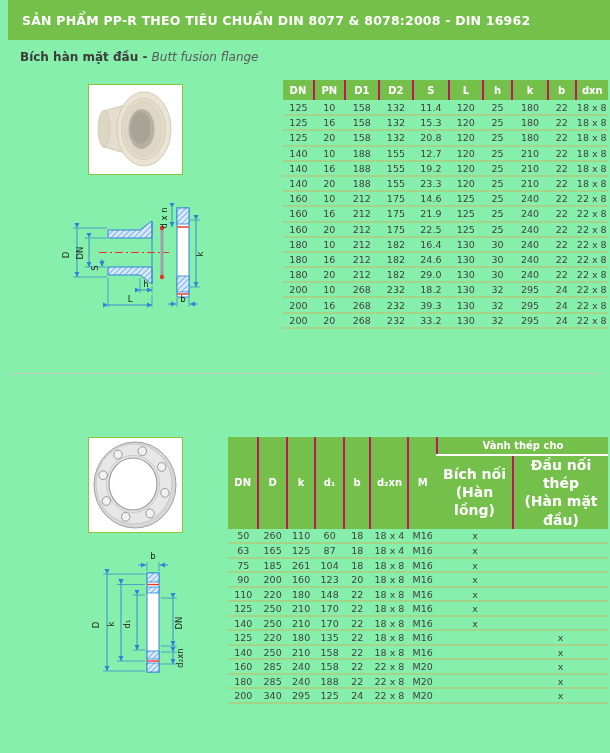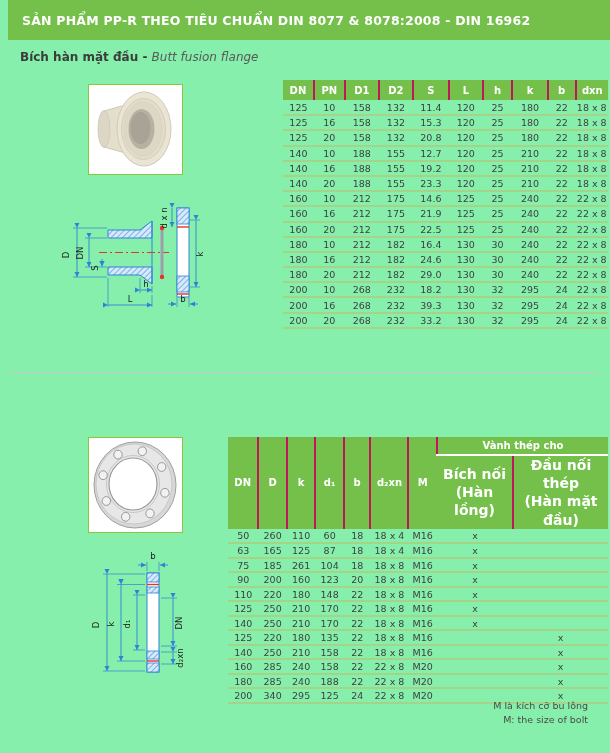--- a/index.html
+++ b/index.html
@@ -600,18 +600,14 @@
           <td>125</td>
           <td>24</td>
           <td>22 x 8</td>
           <td>M20</td>
           <td></td>
           <td>x</td>
         </tr>
       </tbody>
   </table>
 
-  <div class="footer-note">
-    <div>M là kích cỡ bu lông</div>
-    <div>M: the size of bolt</div>
-  </div>
 
 </div>
 
 </body></html>

